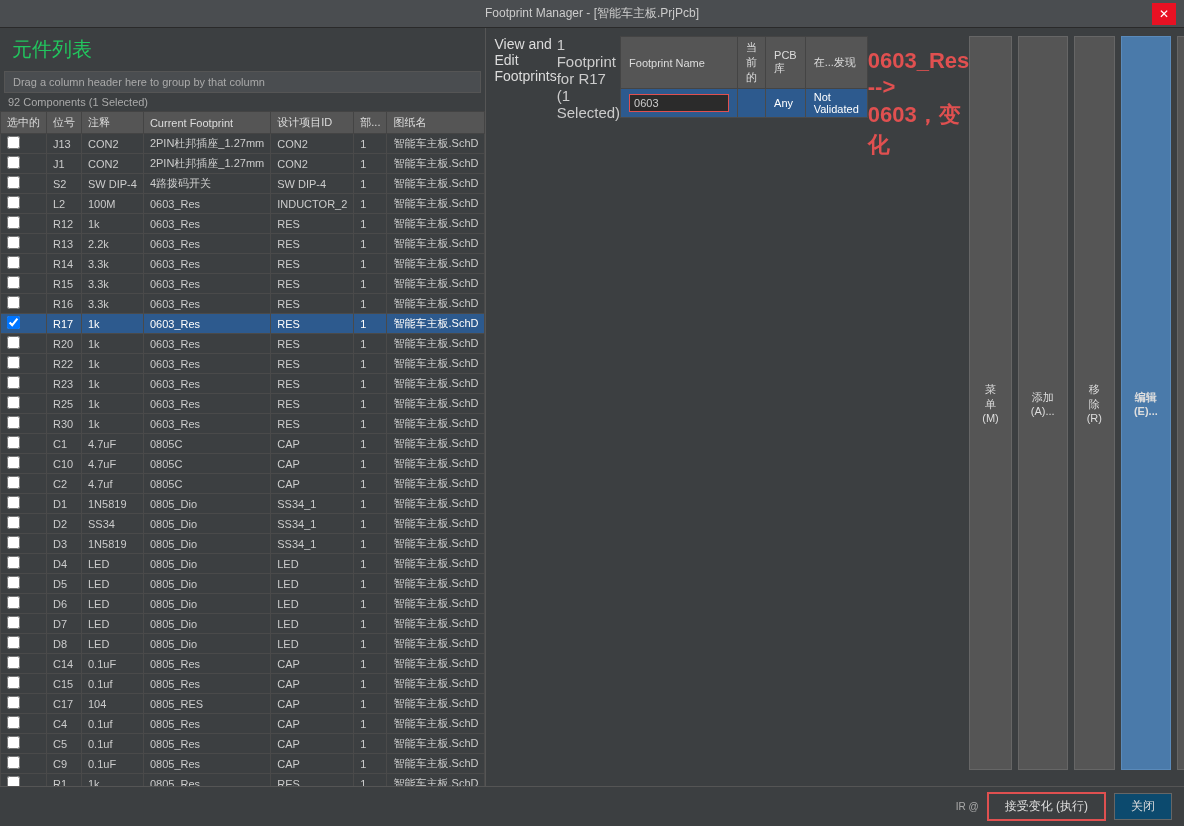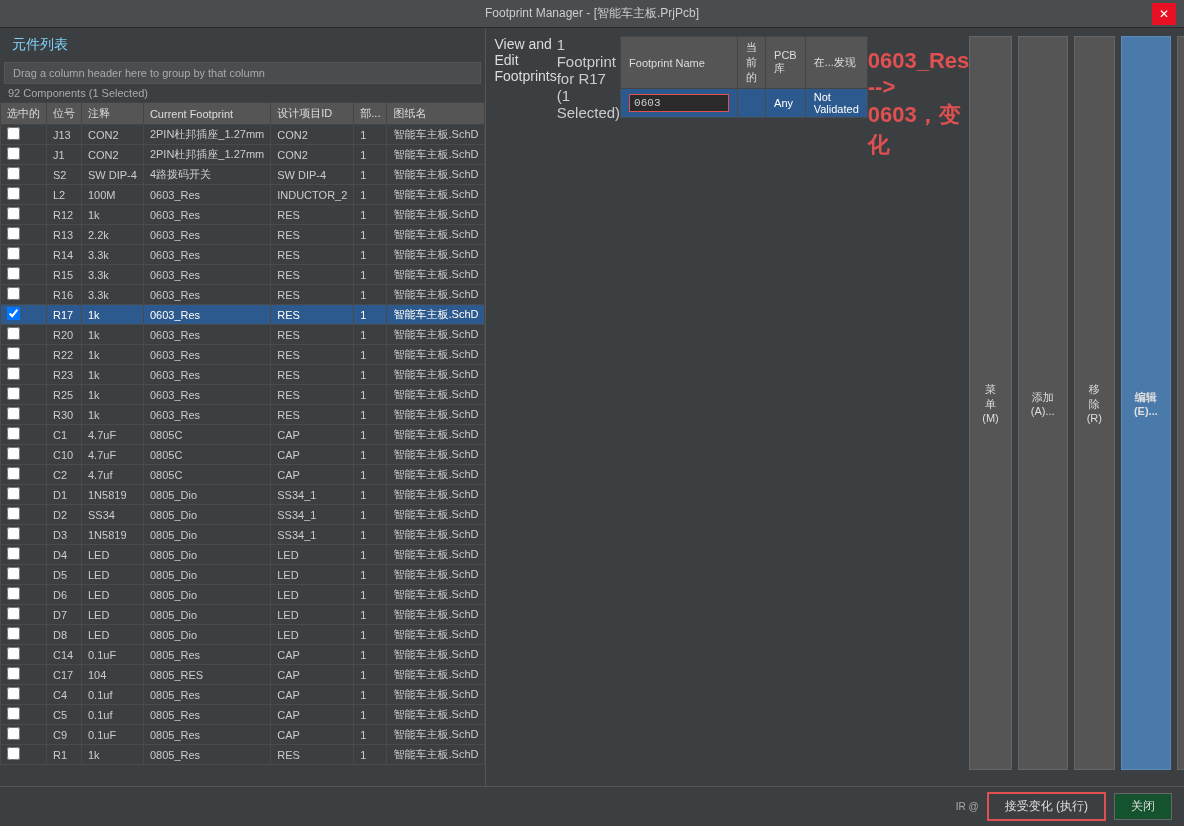--- a/index.html
+++ b/index.html
@@ -45,22 +45,22 @@
     }
     
     .left-panel {
       width: 555px;
       background: #3c3f41;
       display: flex;
       flex-direction: column;
       border-right: 1px solid #555;
     }
     .panel-title {
-      font-size: 14px;
-      color: #7dd3fc;
+      font-size: 20px;
+      color: #22c55e;
       padding: 8px 12px;
       background: #3c3f41;
       font-family: Liberation Mono, monospace;
     }
     .drag-hint {
       font-size: 11px;
       color: #aaa;
       padding: 4px 8px;
       background: #4a4d50;
       border: 1px solid #555;
@@ -145,21 +145,20 @@
     }
     .fp-table tbody tr.selected { background: #2d5a8e; }
     .fp-table tbody tr.selected td { color: white; }
     .fp-input {
       background: #2b2b2b;
       border: 1px solid #e05050;
       color: #ccc;
       padding: 2px 4px;
       font-size: 11px;
       width: 100px;
-      font-family: Liberation Mono, monospace;
     }
     .change-text {
       color: #e05050;
       font-size: 22px;
       font-weight: bold;
       padding: 8px 0;
       margin: 4px 0;
     }
     .action-buttons {
       display: flex;
@@ -210,21 +209,21 @@
     }
     .accept-btn {
       background: #3c3f41;
       border: 2px solid #e05050;
       color: #ddd;
       padding: 4px 16px;
       cursor: pointer;
       font-size: 12px;
     }
     .cancel-btn {
-      background: #14532d;
+      background: #0c4a6e;
       border: 1px solid #666;
       color: #ddd;
       padding: 4px 16px;
       cursor: pointer;
       font-size: 12px;
     }
 
     
     ::-webkit-scrollbar { width: 8px; height: 8px; }
     ::-webkit-scrollbar-track { background: #3c3f41; }
@@ -493,20 +492,29 @@
               <td>LED</td>
               <td>0805_Dio</td>
               <td>LED</td>
               <td>1</td>
               <td>智能车主板.SchD</td>
             </tr>
             <tr>
               <td><input type="checkbox" style=""></td>
               <td>C14</td>
               <td>0.1uF</td>
+              <td>0805_Res</td>
+              <td>CAP</td>
+              <td>1</td>
+              <td>智能车主板.SchD</td>
+            </tr>
+            <tr>
+              <td><input type="checkbox" style=""></td>
+              <td>C15</td>
+              <td>0.1uf</td>
               <td>0805_Res</td>
               <td>CAP</td>
               <td>1</td>
               <td>智能车主板.SchD</td>
             </tr>
             <tr>
               <td><input type="checkbox" style=""></td>
               <td>C17</td>
               <td>104</td>
               <td>0805_RES</td>

